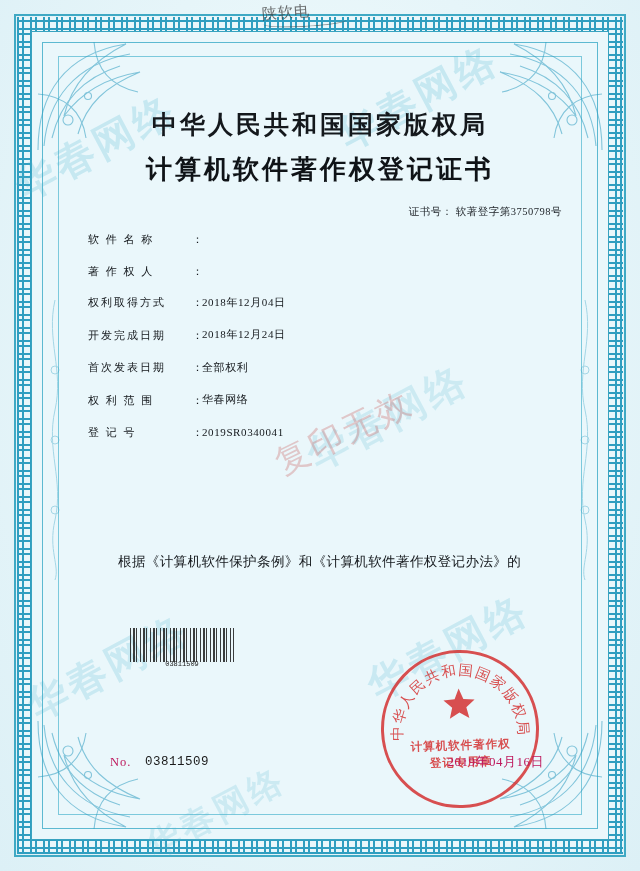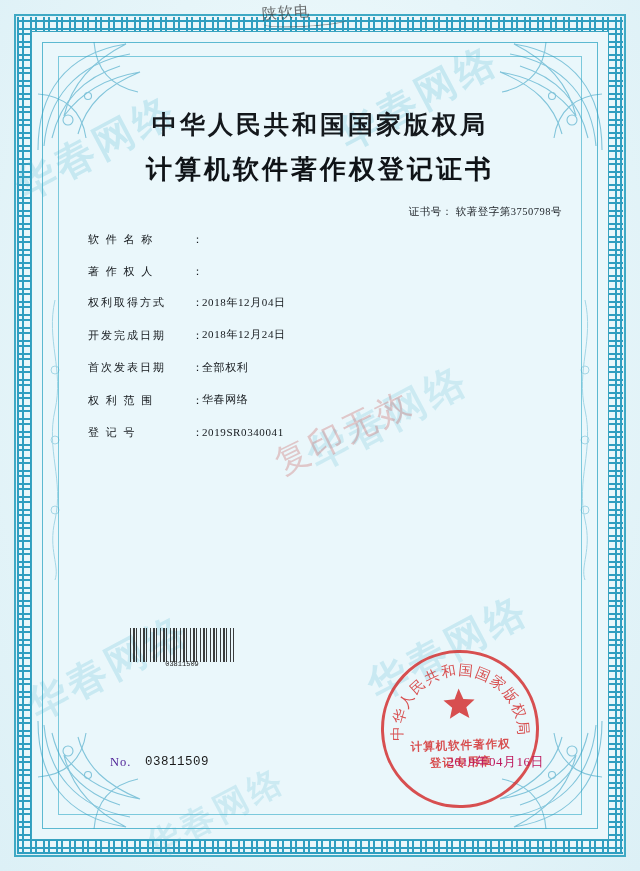--- a/index.html
+++ b/index.html
@@ -247,21 +247,21 @@
     letter-spacing: 1px;
     font-weight: bold;
   }
 
   
   .no-label {
     position: absolute;
     left: 110px;
     top: 755px;
     font-size: 12.5px;
-    color: #4c1d95;
+    color: #be185d;
     letter-spacing: 1px;
   }
   .no-value {
     position: absolute;
     left: 145px;
     top: 755px;
     font-size: 12.5px;
     color: #1a1a1a;
     font-family: "Liberation Mono", monospace;
     letter-spacing: .5px;
@@ -437,21 +437,21 @@
 
     <div class="field-row">
       <div class="field-label">登 记 号</div>
       <div class="field-colon">：</div>
       <div class="field-value">2019SR0340041</div>
     </div>
 
   </div>
 
   <div class="para">
-    <span class="indent"></span><br>
+    <span class="indent"></span><span>根据《计算机软件保护条例》和《计算机软件著作权登记办法》的</span><br>
   </div>
 
   <div class="barcode"></div>
   <div class="barcode-num">03811509</div>
 
   <div class="seal">
     <div class="seal-arc">
       <svg viewBox="0 0 152 152">
         <defs>
           <path id="arcpath" d="M 18 80 A 58 58 0 0 1 134 80" fill="none"></path>

